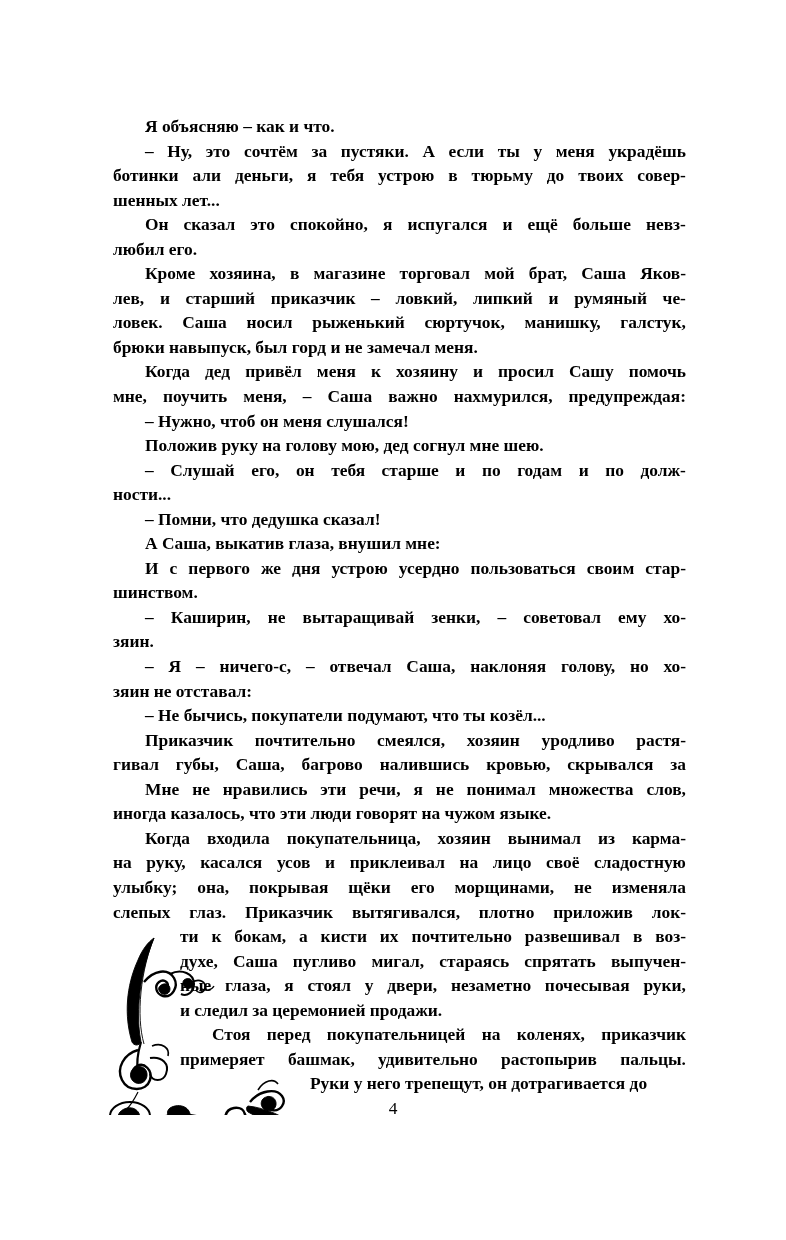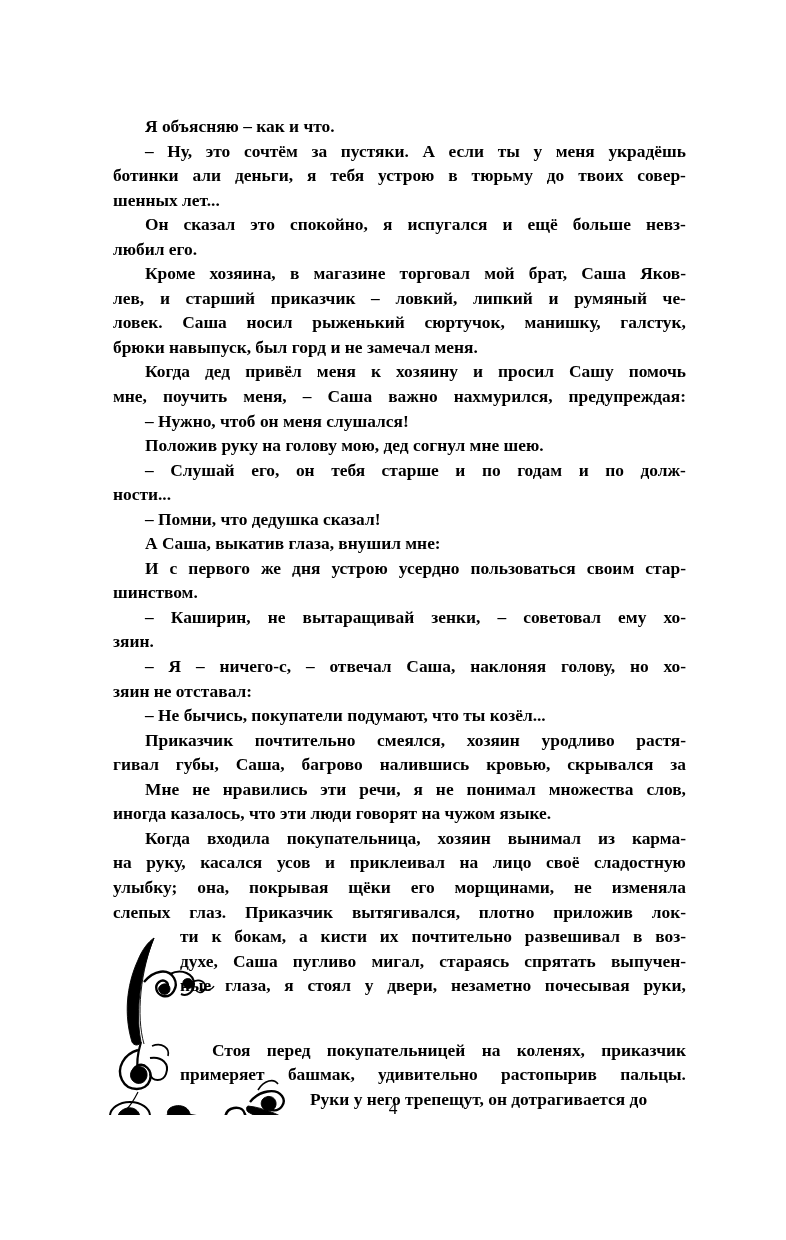--- a/index.html
+++ b/index.html
@@ -43,21 +43,21 @@
   }
   .ln.j > span { white-space: pre; }
   
   .ln.ind { padding-left: 32px; }
   .ln.j.ind { box-sizing: border-box; padding-left: 32px; }
 
   
   .ln.wrap   { padding-left: 67px; }
   .ln.j.wrap { box-sizing: border-box; padding-left: 67px; }
   .ln.wrap.ind   { padding-left: 99px; }
-  .ln.j.wrap.ind { padding-left: 99px; margin-top: 40px; }
+  .ln.j.wrap.ind { padding-left: 99px; }
   
   .ln.farright { padding-left: 197px; }
 
   
   .ornament {
     position: absolute;
     left: 108px;
     top: 930px;
     width: 200px;
     height: 185px;
@@ -368,20 +368,21 @@
           <span>ные</span>
           <span>глаза,</span>
           <span>я</span>
           <span>стоял</span>
           <span>у</span>
           <span>двери,</span>
           <span>незаметно</span>
           <span>почесывая</span>
           <span>руки,</span>
         </div>
+        <div class="ln wrap">и следил за церемонией продажи.</div>
       </div>
       <div>
         <div class="ln j ind wrap">
           <span>Стоя</span>
           <span>перед</span>
           <span>покупательницей</span>
           <span>на</span>
           <span>коленях,</span>
           <span>приказчик</span>
         </div>

